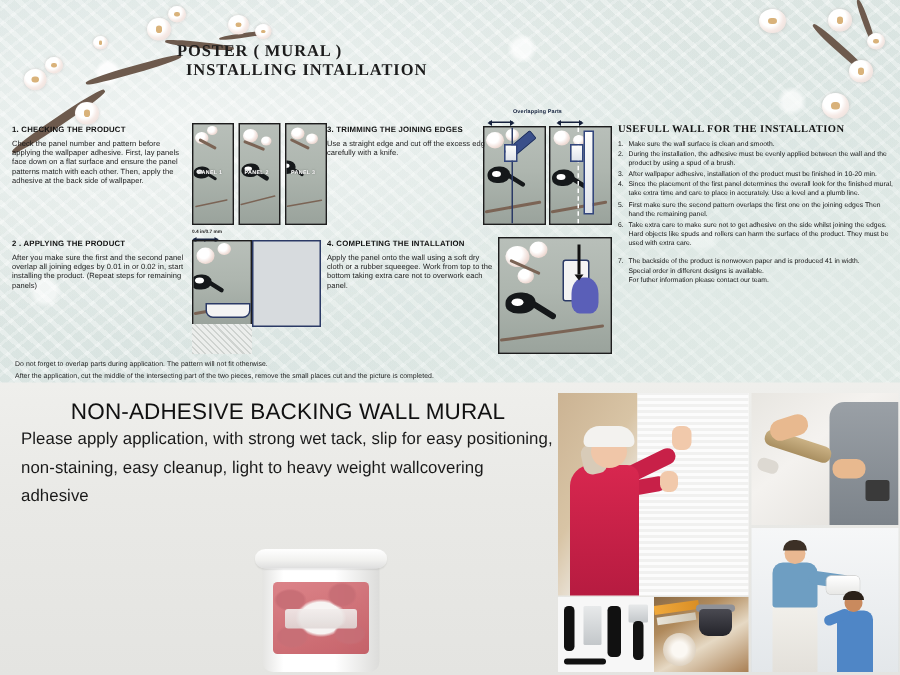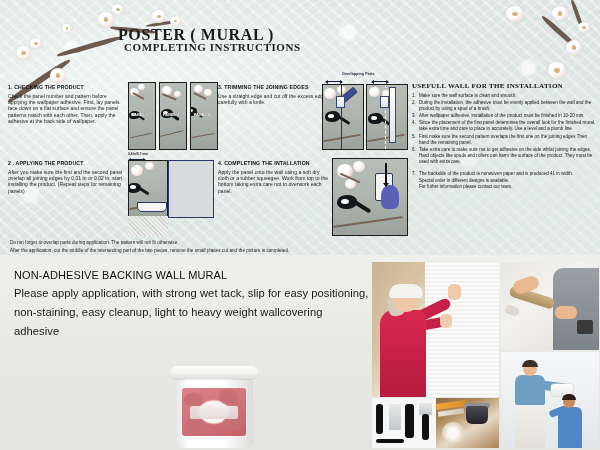--- a/index.html
+++ b/index.html
@@ -43,21 +43,21 @@
   .branch{position:absolute;pointer-events:none;}
   .b-stem{position:absolute;background:#6d5a4d;border-radius:40%;}
   .blossom{position:absolute;border-radius:50%;
     background:radial-gradient(circle at 40% 35%, #ffffff 0 40%, #f6eae6 60%, #e8d9d4 100%);
     box-shadow:0 0 2px rgba(150,130,125,.35);}
   .blossom:after{content:"";position:absolute;left:36%;top:36%;width:28%;height:28%;
     border-radius:50%;background:#d9b27a;}
 
   
   .hdr{position:absolute;left:110px;top:28px;width:300px;text-align:center;}
-  .hdr .t1{font-family:"Liberation Serif", serif;font-weight:bold;font-size:16px;
+  .hdr .t1{font-family:"Liberation Serif", serif;font-weight:bold;font-size:11px;
     letter-spacing:.6px;color:#1c1c1c;line-height:13px;text-align:left;padding-left:8px;}
   .hdr .t2{font-family:"Liberation Serif", serif;font-weight:bold;font-size:11px;
     letter-spacing:.6px;color:#1c1c1c;line-height:13px;text-align:left;padding-left:14px;}
   .hdr .sub{font-family:"Liberation Serif", serif;font-weight:bold;font-size:8.2px;
     letter-spacing:.2px;color:#111;margin-top:5px;border-bottom:1px solid #2a2a2a;
     display:inline-block;padding:0 2px 1px 2px;}
 
   
   .step{position:absolute;}
   .step .h{font-size:5.2px;font-weight:bold;color:#111;letter-spacing:.15px;
@@ -121,21 +121,21 @@
   #tips li .num{position:absolute;left:0;top:0;}
   #tips .plain{font-size:4.5px;line-height:6.1px;color:#141414;padding-left:7px;}
   #tips .gap{height:4px;}
 
   
   #notes{position:absolute;left:10px;top:239px;width:470px;}
   #notes div{font-size:4.6px;line-height:7.5px;color:#1b1b1b;letter-spacing:.04px;}
 
   
   #promo{position:absolute;left:14px;top:268px;width:356px;}
-  #promo .ptitle{font-size:11px;color:#111;line-height:14px;
+  #promo .ptitle{font-size:15px;color:#111;text-align:center;line-height:14px;
     letter-spacing:.1px;}
   #promo .pbody{font-size:11.2px;color:#1a1a1a;line-height:19px;letter-spacing:.05px;
     margin-top:2px;}
 
   
   .bucket{position:absolute;left:168px;top:366px;width:92px;height:82px;}
   .bucket .lid{position:absolute;left:2px;top:0;width:88px;height:13px;border-radius:7px/6px;
     background:linear-gradient(180deg,#ffffff 0%,#f2f2f0 55%,#dedede 100%);
     box-shadow:0 1px 1px rgba(0,0,0,.08);}
   .bucket .body{position:absolute;left:7px;top:10px;width:78px;height:72px;
@@ -264,21 +264,21 @@
     <div class="b-stem" style="left:62px;top:12px;width:30px;height:4px;transform:rotate(70deg);"></div>
     <div class="blossom" style="left:6px;top:6px;width:18px;height:16px;"></div>
     <div class="blossom" style="left:52px;top:6px;width:16px;height:15px;"></div>
     <div class="blossom" style="left:66px;top:40px;width:16px;height:15px;"></div>
     <div class="blossom" style="left:48px;top:62px;width:18px;height:17px;"></div>
     <div class="blossom" style="left:78px;top:22px;width:12px;height:11px;"></div>
   </div>
 
   <div class="hdr">
     <div class="t1">POSTER ( MURAL )</div>
-    <div class="t2">COMPLETING INSTRUCTIONS</div>
+    <div class="t2">INSTALLING INTALLATION</div>
   </div>
 
   <div class="step" id="step1">
     <div class="h">1. CHECKING THE PRODUCT</div>
     <div class="p">Check the panel number and pattern before applying the wallpaper adhesive. First, lay panels face down on a flat surface and ensure the panel patterns match with each other. Then, apply the adhesive at the back side of wallpaper.</div>
   </div>
 
   <div class="panelrow" style="left:128px;top:82px;">
     <div class="panelbox" style="width:26px;height:66px;">
       <div class="blos" style="left:1px;top:5px;width:9px;height:8px;"></div>

